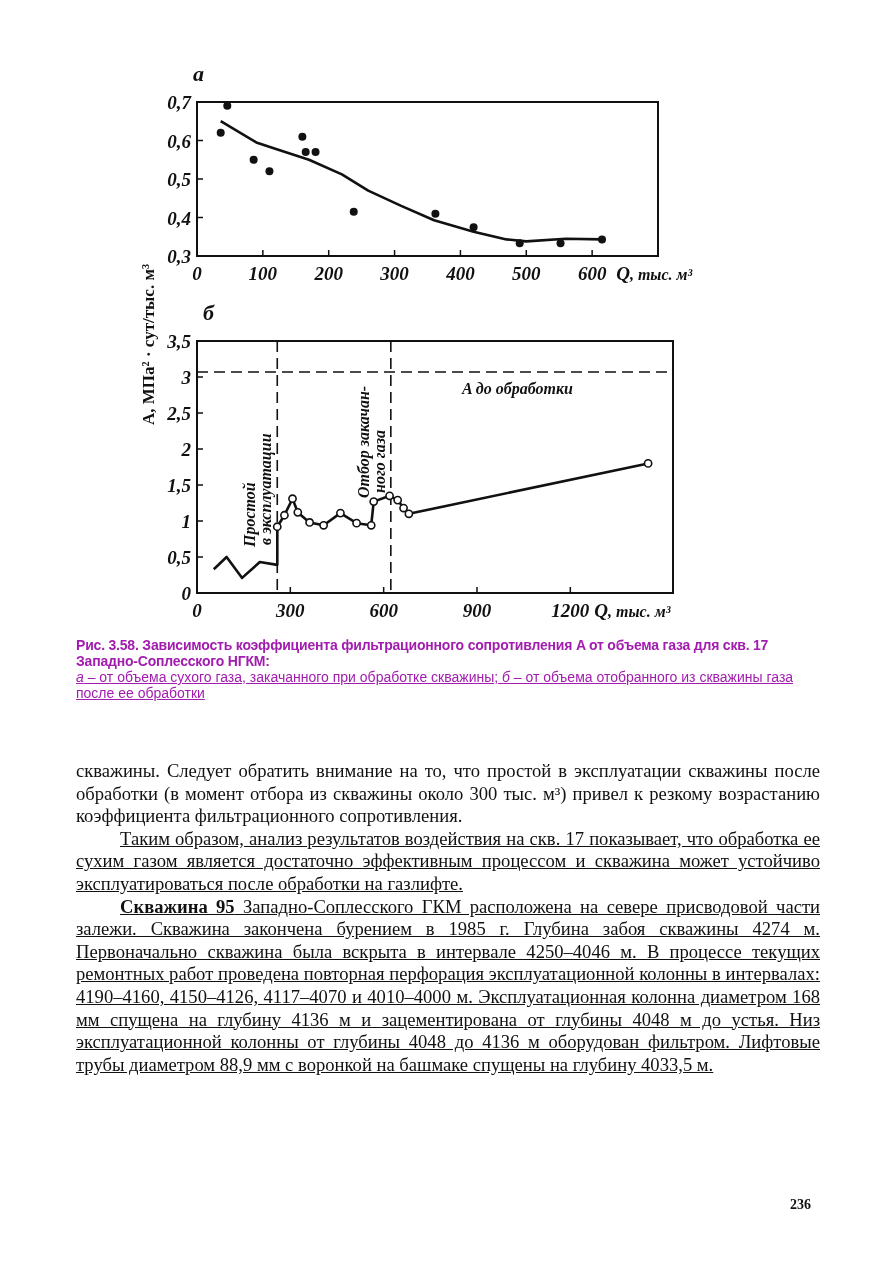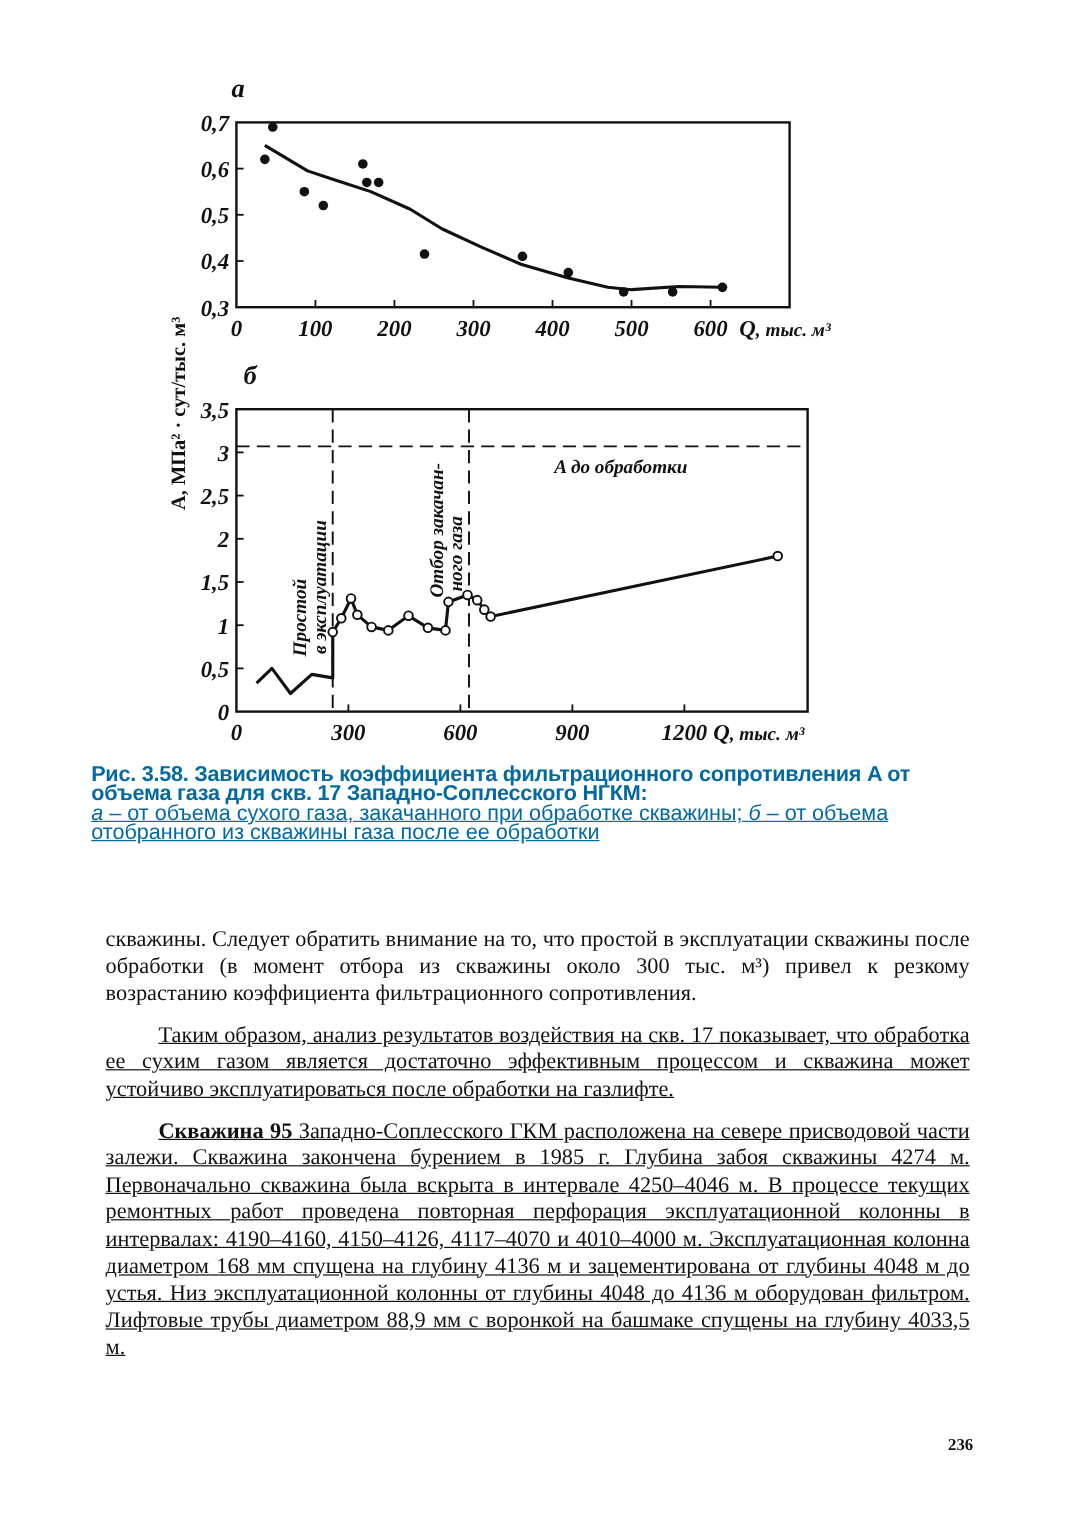--- a/index.html
+++ b/index.html
@@ -4,26 +4,26 @@
 <style>
   html, body { margin: 0; padding: 0; background: #ffffff; }
   body { width: 892px; height: 1280px; position: relative; overflow: hidden; color: #111; font-family: "Liberation Serif", serif; }
   .figure { position: absolute; left: 130px; top: 55px; width: 660px; height: 570px; }
   .figure svg { position: absolute; left: 0; top: 0; width: 660px; height: 570px; overflow: visible; }
   .tick-label { font-family: "Liberation Serif", serif; font-weight: bold; font-style: italic; font-size: 19px; fill: #111; }
   .panel-letter { font-family: "Liberation Serif", serif; font-weight: bold; font-style: italic; font-size: 22px; fill: #111; }
   .axis-unit { font-family: "Liberation Serif", serif; font-weight: bold; font-size: 16px; fill: #111; }
   .ylabel { font-family: "Liberation Serif", serif; font-weight: bold; font-size: 17px; fill: #111; }
   .annot { font-family: "Liberation Serif", serif; font-weight: bold; font-style: italic; font-size: 16px; fill: #111; }
-  .caption { position: absolute; left: 76px; top: 637px; width: 744px; font-family: "Liberation Sans", sans-serif; font-size: 18px; line-height: 16px; color: #0369a1; }
+  .caption { position: absolute; left: 76px; top: 637px; width: 744px; font-family: "Liberation Sans", sans-serif; font-size: 14px; line-height: 16px; color: #a21caf; }
   .caption .cap-title { font-weight: bold; font-family: "Liberation Sans Narrow", "Liberation Sans", sans-serif; letter-spacing: -0.2px; }
   .caption .cap-body { display: block; text-decoration: underline; }
   .caption i { font-style: italic; }
   .body-text { position: absolute; left: 76px; top: 760px; width: 744px; font-family: "Liberation Serif", serif; font-size: 18.6px; line-height: 22.6px; color: #111; text-align: justify; }
-  .body-text p { margin: 12px; }
+  .body-text p { margin: 0; }
   .body-text p.indent { text-indent: 44px; text-decoration: underline; }
   .body-text b { font-weight: bold; }
   .page-number { position: absolute; left: 790px; top: 1197px; font-family: "Liberation Serif", serif; font-weight: bold; font-size: 14px; color: #111; }
 </style>
 </head>
 <body>
 
 <div class="figure">
   <svg id="fig-svg" xmlns="http://www.w3.org/2000/svg">
     <text class="panel-letter" x="63" y="26">а</text>

